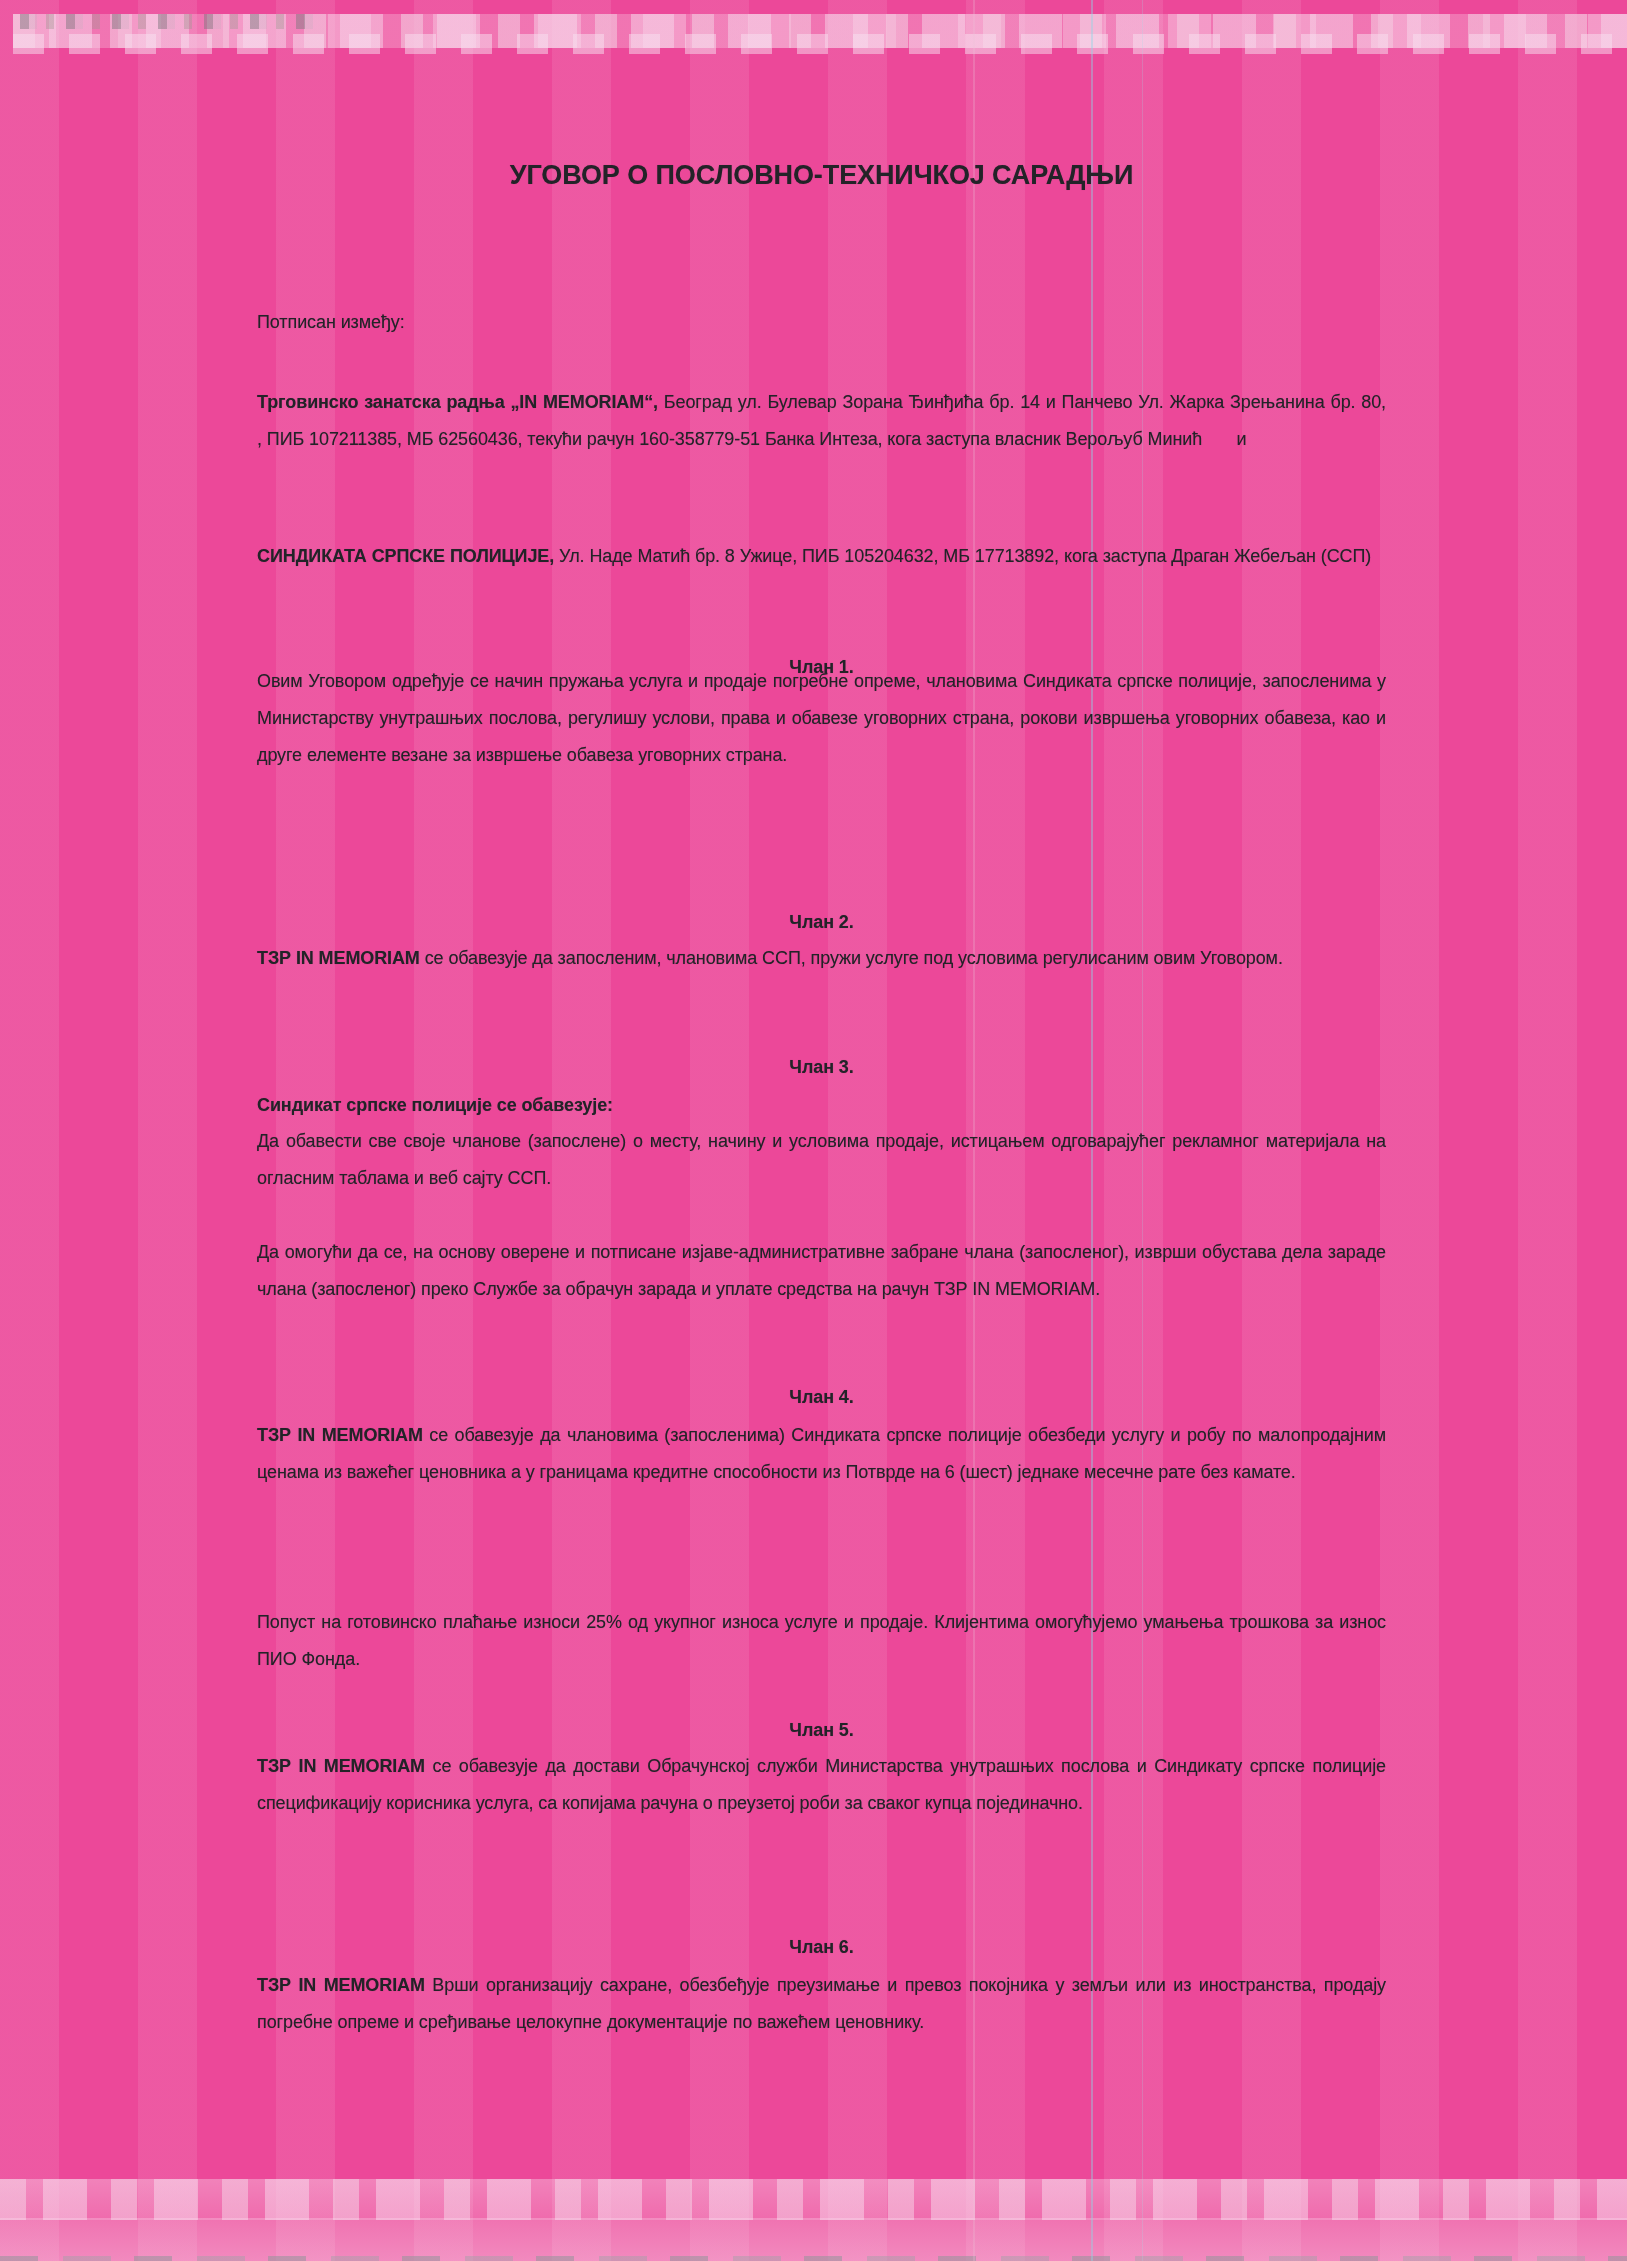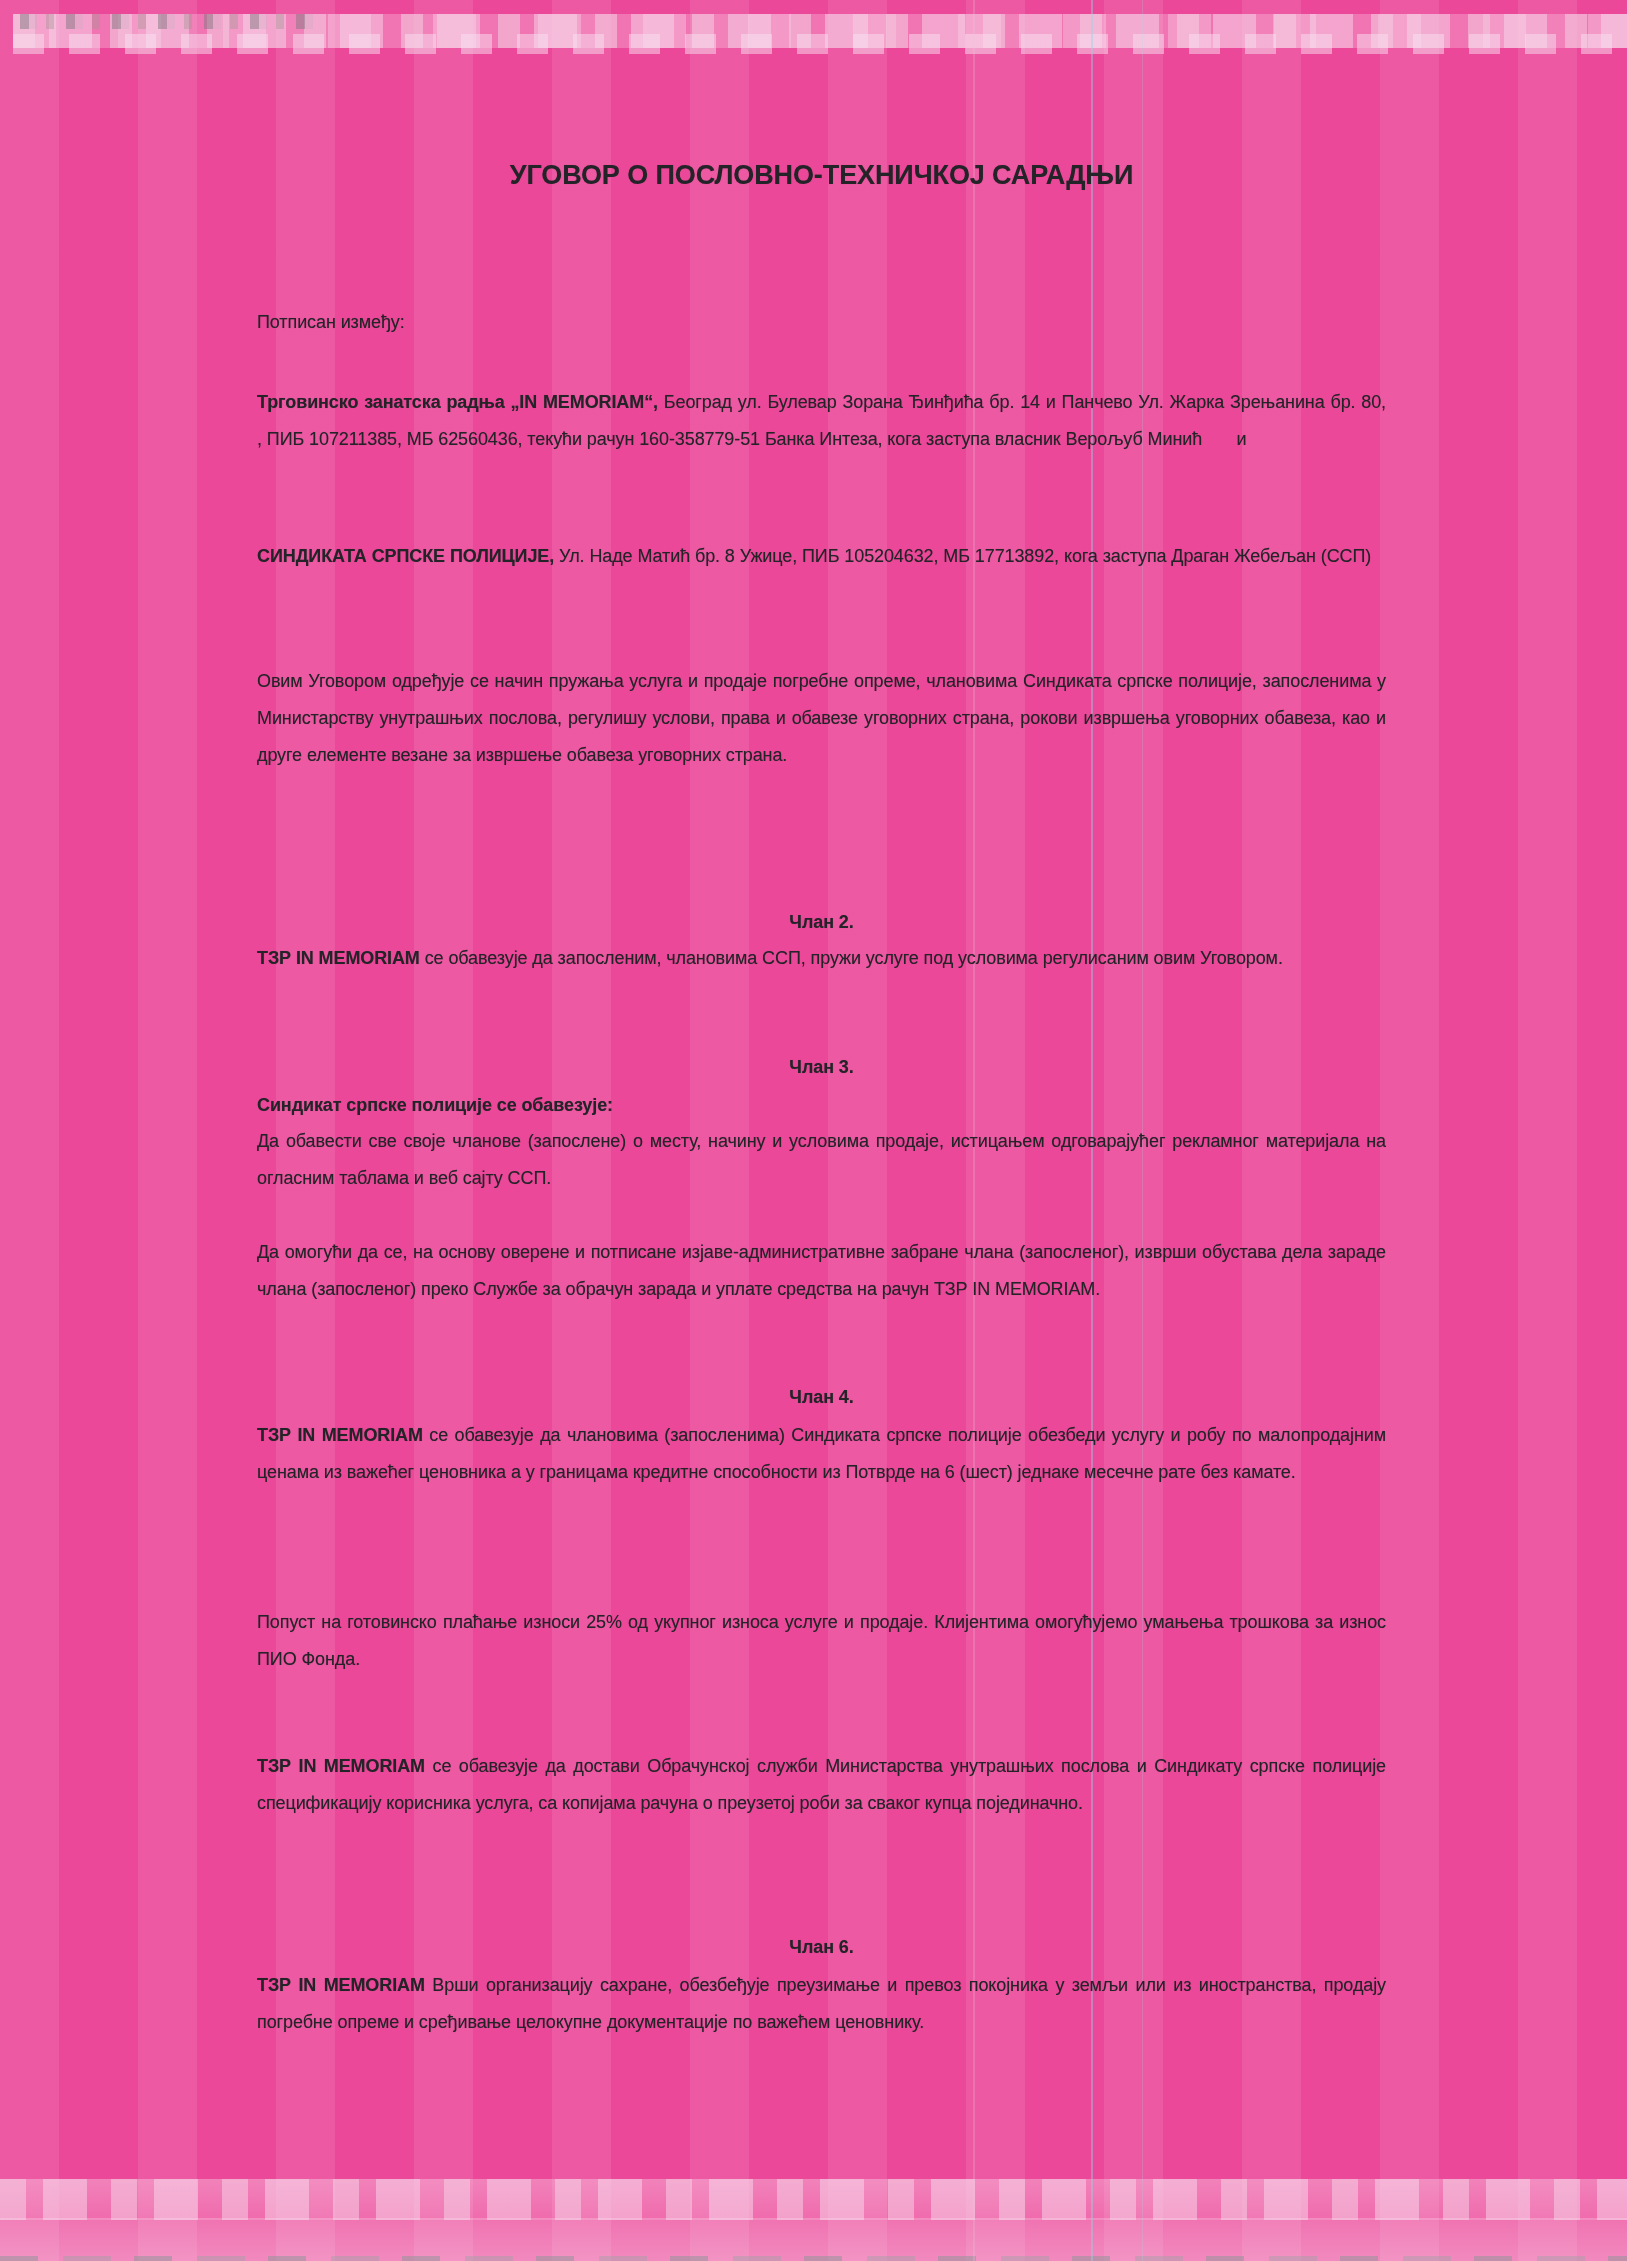--- a/index.html
+++ b/index.html
@@ -129,33 +129,35 @@
   <div class="scan-line-cyan-2"></div>
 
   <div class="doc-block doc-title" style="top:159px">УГОВОР О ПОСЛОВНО-ТЕХНИЧКОЈ САРАДЊИ</div>
 
   <div class="doc-block" style="top:304px">Потписан између:</div>
 
   <div class="doc-block" style="top:384px"><span class="b">Трговинско занатска радња „IN MEMORIAM“,</span><span> Београд ул. Булевар Зорана Ђинђића бр. 14 и Панчево Ул. Жарка Зрењанина бр. 80,   , ПИБ 107211385, МБ 62560436, текући рачун 160-358779-51 Банка Интеза, кога заступа власник Верољуб Минић       и</span></div>
 
   <div class="doc-block" style="top:538px"><span class="b">СИНДИКАТА СРПСКЕ ПОЛИЦИЈЕ,</span><span> Ул. Наде Матић бр. 8 Ужице, ПИБ 105204632, МБ 17713892, кога заступа Драган Жебељан (ССП)</span></div>
 
+  <div class="doc-block doc-heading" style="top:649px">Члан 1.</div>
   <div class="doc-block" style="top:663px"><span class="b"></span><span>Овим Уговором одређује се начин пружања услуга и продаје погребне опреме, члановима Синдиката српске полиције, запосленима у Министарству унутрашњих послова, регулишу услови, права и обавезе уговорних страна, рокови извршења уговорних обавеза, као и друге елементе везане за извршење обавеза уговорних страна.</span></div>
 
   <div class="doc-block doc-heading" style="top:904px">Члан 2.</div>
   <div class="doc-block" style="top:940px"><span class="b">ТЗР IN MEMORIAM</span><span> се обавезује да запосленим, члановима ССП, пружи услуге под условима регулисаним овим Уговором.</span></div>
 
   <div class="doc-block doc-heading" style="top:1049px">Члан 3.</div>
   <div class="doc-block" style="top:1123px"><span class="b"></span><span>Да обавести све своје чланове (запослене) о месту, начину и условима продаје, истицањем одговарајућег рекламног материјала на огласним таблама и веб сајту ССП.</span></div>
   <div class="doc-block b" style="top:1087px">Синдикат српске полиције се обавезује:</div>
   <div class="doc-block" style="top:1234px"><span class="b"></span><span>Да омогући да се, на основу оверене и потписане изјаве-административне забране члана (запосленог), изврши обустава дела зараде члана (запосленог) преко Службе за обрачун зарада и уплате средства на рачун ТЗР IN MEMORIAM.</span></div>
 
   <div class="doc-block doc-heading" style="top:1379px">Члан 4.</div>
   <div class="doc-block" style="top:1417px"><span class="b">ТЗР IN MEMORIAM</span><span> се обавезује да члановима (запосленима) Синдиката српске полиције обезбеди услугу и робу по малопродајним ценама из важећег ценовника а у границама кредитне способности из Потврде на 6 (шест) једнаке месечне рате без камате.</span></div>
   <div class="doc-block" style="top:1604px"><span class="b"></span><span>Попуст на готовинско плаћање износи 25% од укупног износа услуге и продаје. Клијентима омогућујемо умањења трошкова за износ ПИО Фонда.</span></div>
 
+  <div class="doc-block doc-heading" style="top:1712px">Члан 5.</div>
   <div class="doc-block" style="top:1748px"><span class="b">ТЗР IN MEMORIAM</span><span> се обавезује да достави Обрачунској служби Министарства унутрашњих послова и Синдикату српске полиције спецификацију корисника услуга, са копијама рачуна о преузетој роби за сваког купца појединачно.</span></div>
 
   <div class="doc-block doc-heading" style="top:1929px">Члан 6.</div>
   <div class="doc-block" style="top:1967px"><span class="b">ТЗР IN MEMORIAM</span><span> Врши организацију сахране, обезбеђује преузимање и превоз покојника у земљи или из иностранства, продају погребне опреме и сређивање целокупне документације по важећем ценовнику.</span></div>
 
 </div>
 
 
 </body></html>

